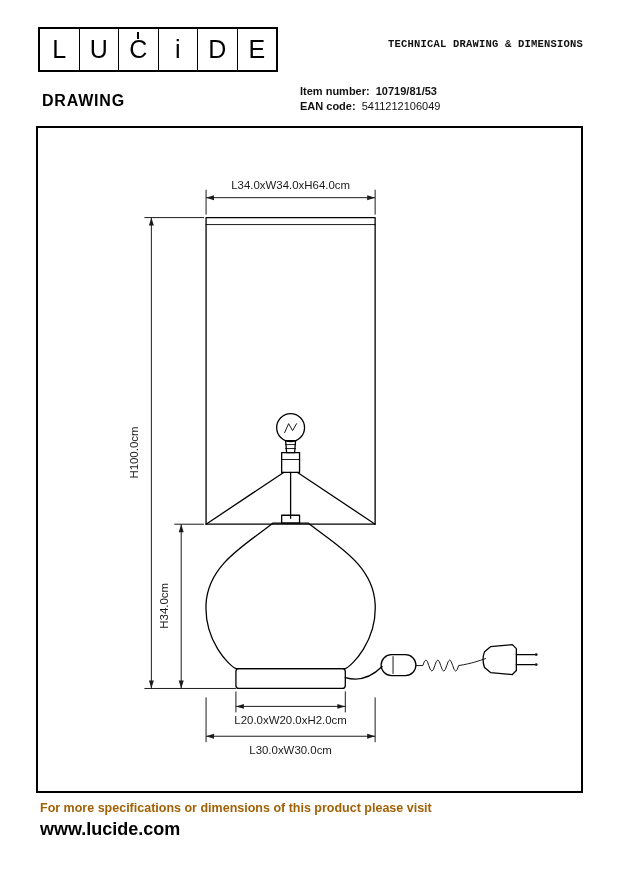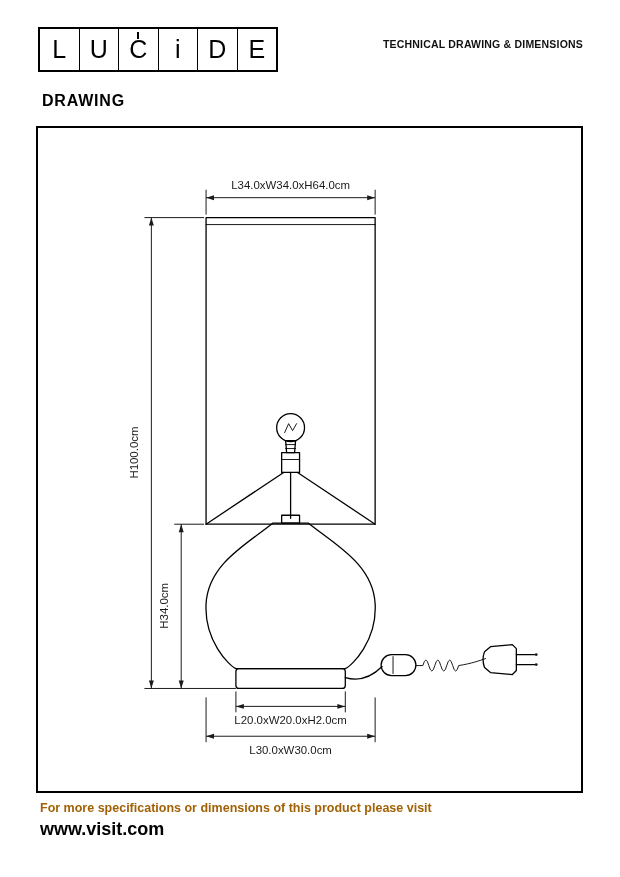--- a/index.html
+++ b/index.html
@@ -4,21 +4,21 @@
 <style>
   * { margin:0; padding:0; box-sizing:border-box; }
   html,body { width:620px; height:877px; background:#ffffff; font-family:"Liberation Sans", sans-serif; color:#111; }
   .page { position:relative; width:620px; height:877px; background:#fff; overflow:hidden; }
 
   
   .logo-box { position:absolute; left:38px; top:27px; width:240px; height:45px; border:2px solid #000; display:flex; background:#fff; }
   .logo-cell { flex:1; position:relative; display:flex; align-items:center; justify-content:center; border-right:1px solid #000; font-size:25px; font-weight:400; color:#000; }
   .logo-cell:last-child { border-right:none; }
   .logo-accent { position:absolute; top:3px; left:50%; width:2px; height:7px; background:#000; transform:translateX(-1px); }
-  .doc-title { position:absolute; right:37px; top:38px; font-size:10.5px; font-weight:700; letter-spacing:0.2px; color:#111; }
+  .doc-title { position:absolute; right:37px; top:38px; font-size:10.5px; font-weight:700; letter-spacing:0.2px; color:#111;font-family:Liberation Mono, monospace; }
   .product-name { position:absolute; left:42px; top:92px; font-size:16px; font-weight:700; letter-spacing:0.8px; color:#000; }
   .item-info { position:absolute; left:300px; top:84px; font-size:11px; line-height:15px; color:#111; }
   .item-line { font-weight:700; }
   .ean-line { font-weight:400; }
   .ean-line .lbl { font-weight:700; }
   .item-info .val { margin-left:3px; }
 
   
   .drawing-frame { position:absolute; left:36px; top:126px; width:547px; height:667px; border:2px solid #000; background:#fff; }
   .drawing-frame svg { display:block; width:100%; height:100%; }
@@ -56,20 +56,30 @@
       </div>
     <div class="logo-cell">
         <span>E</span>
       </div>
   </div>
 
   <div class="doc-title">TECHNICAL DRAWING &amp; DIMENSIONS</div>
 
   <div class="product-name">DRAWING</div>
 
+  <div class="item-info">
+    <div class="item-line">
+      <span class="lbl">Item number:</span>
+      <span class="val">10719/81/53</span>
+    </div>
+    <div class="ean-line">
+      <span class="lbl">EAN code:</span>
+      <span class="val">5411212106049</span>
+    </div>
+  </div>
 
   <div class="drawing-frame">
     <svg viewBox="0 0 546 666" preserveAspectRatio="none">
 
       <g>
         <rect class="obj" x="169" y="90" width="170" height="308"></rect>
         <line class="thin" x1="169" y1="97" x2="339" y2="97"></line>
       </g>
 
       <g>
@@ -149,15 +159,15 @@
         <line class="dim" x1="169" y1="611" x2="339" y2="611"></line>
         <path class="arr" d="M169 611 L177 608.5 L177 613.5 Z"></path>
         <path class="arr" d="M339 611 L331 608.5 L331 613.5 Z"></path>
         <text x="254" y="629" text-anchor="middle">L30.0xW30.0cm</text>
       </g>
 
     </svg>
   </div>
 
   <div class="footer-note">For more specifications or dimensions of this product please visit</div>
-  <div class="footer-site">www.visit.com</div>
+  <div class="footer-site">www.lucide.com</div>
 
 </div>
 
 </body></html>

